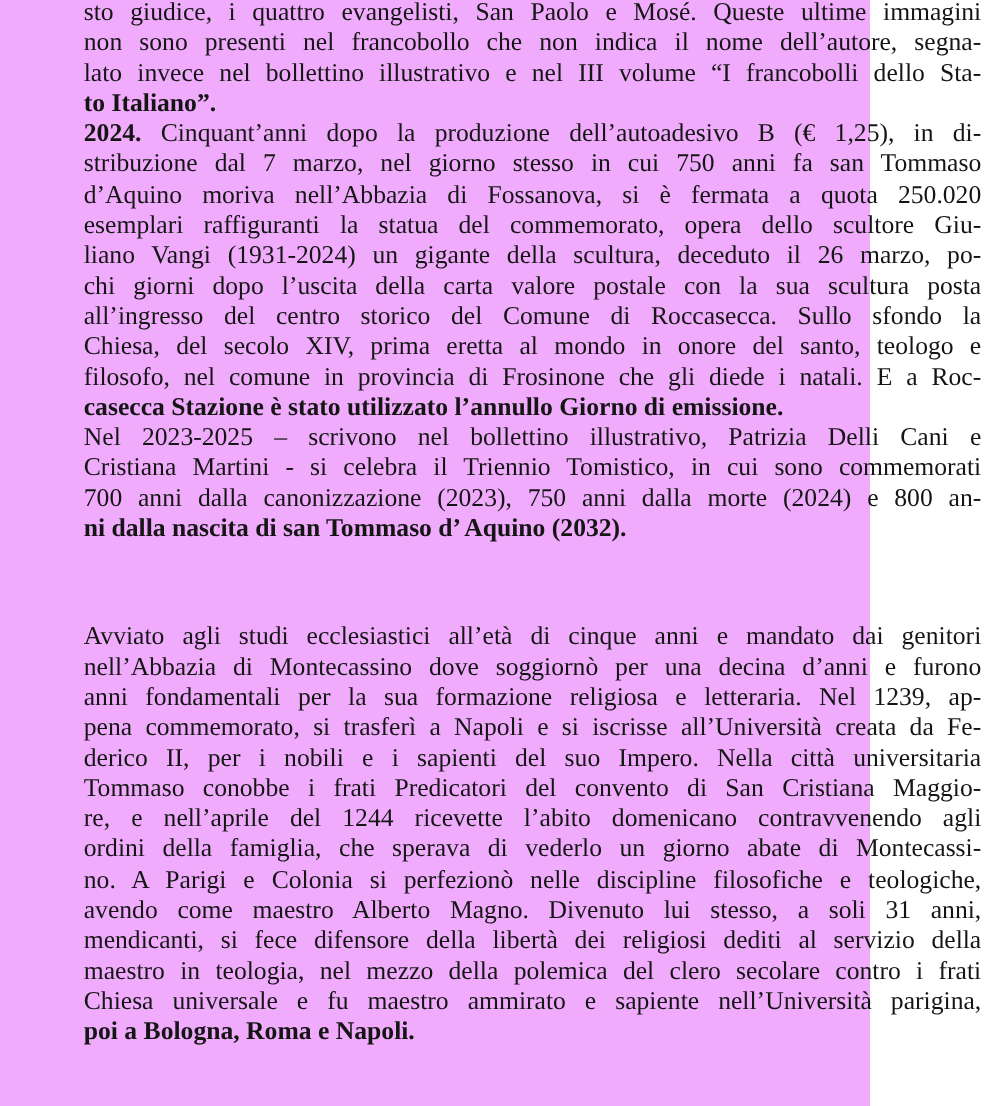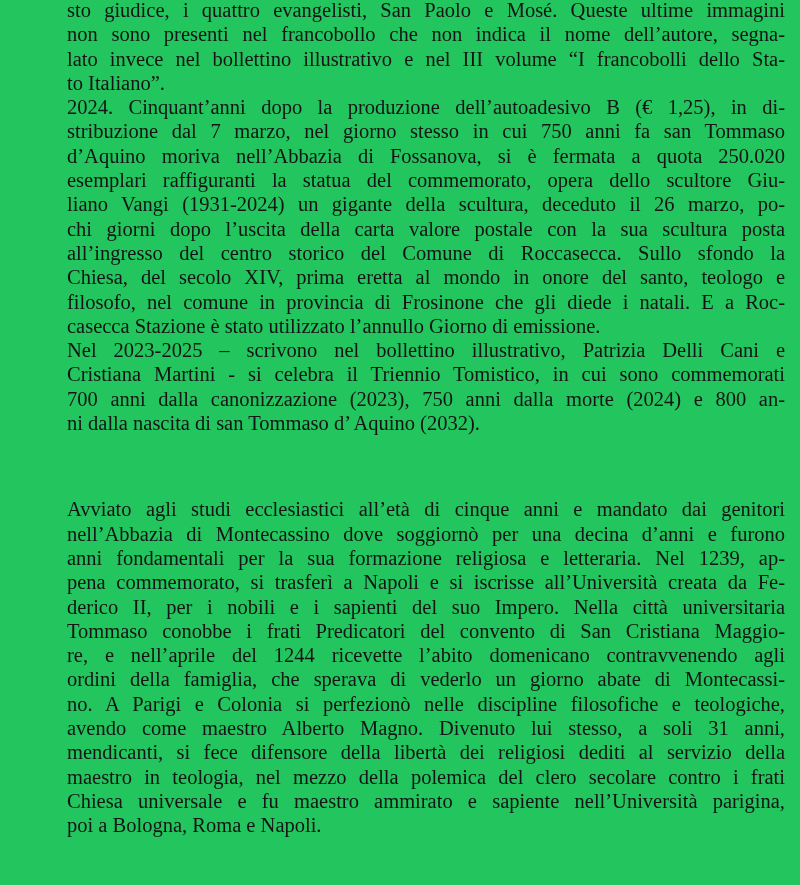--- a/index.html
+++ b/index.html
@@ -8,23 +8,23 @@
   }
   body {
     width: 800px;
     height: 885px;
     background: #ffffff;
     overflow: hidden;
     font-family: "Liberation Serif", "DejaVu Serif", serif;
   }
   .page {
     position: relative;
-    width: 800px;
+    width: 696px;
     height: 885px;
-    background: #22c55e;
+    background: #f0abfc;
   }
   .text-body {
     position: absolute;
     left: 67px;
     top: -2px;
     width: 718px;
     font-size: 20.5px;
     line-height: 24.3px;
     color: #151515;
   }
@@ -32,23 +32,24 @@
     margin: 0;
     padding: 0;
   }
   .line {
     text-align: justify;
     text-align-last: justify;
     white-space: normal;
   }
   .line.last {
     text-align-last: left;
+    font-weight: bold;
   }
   .line b {
-    font-weight: normal;
+    font-weight: bold;
   }
   .paragraph-spacer {
     height: 62px;
   }
 </style>
 </head>
 <body>
 
 <div class="page">
   <div class="text-body" id="text-body">

